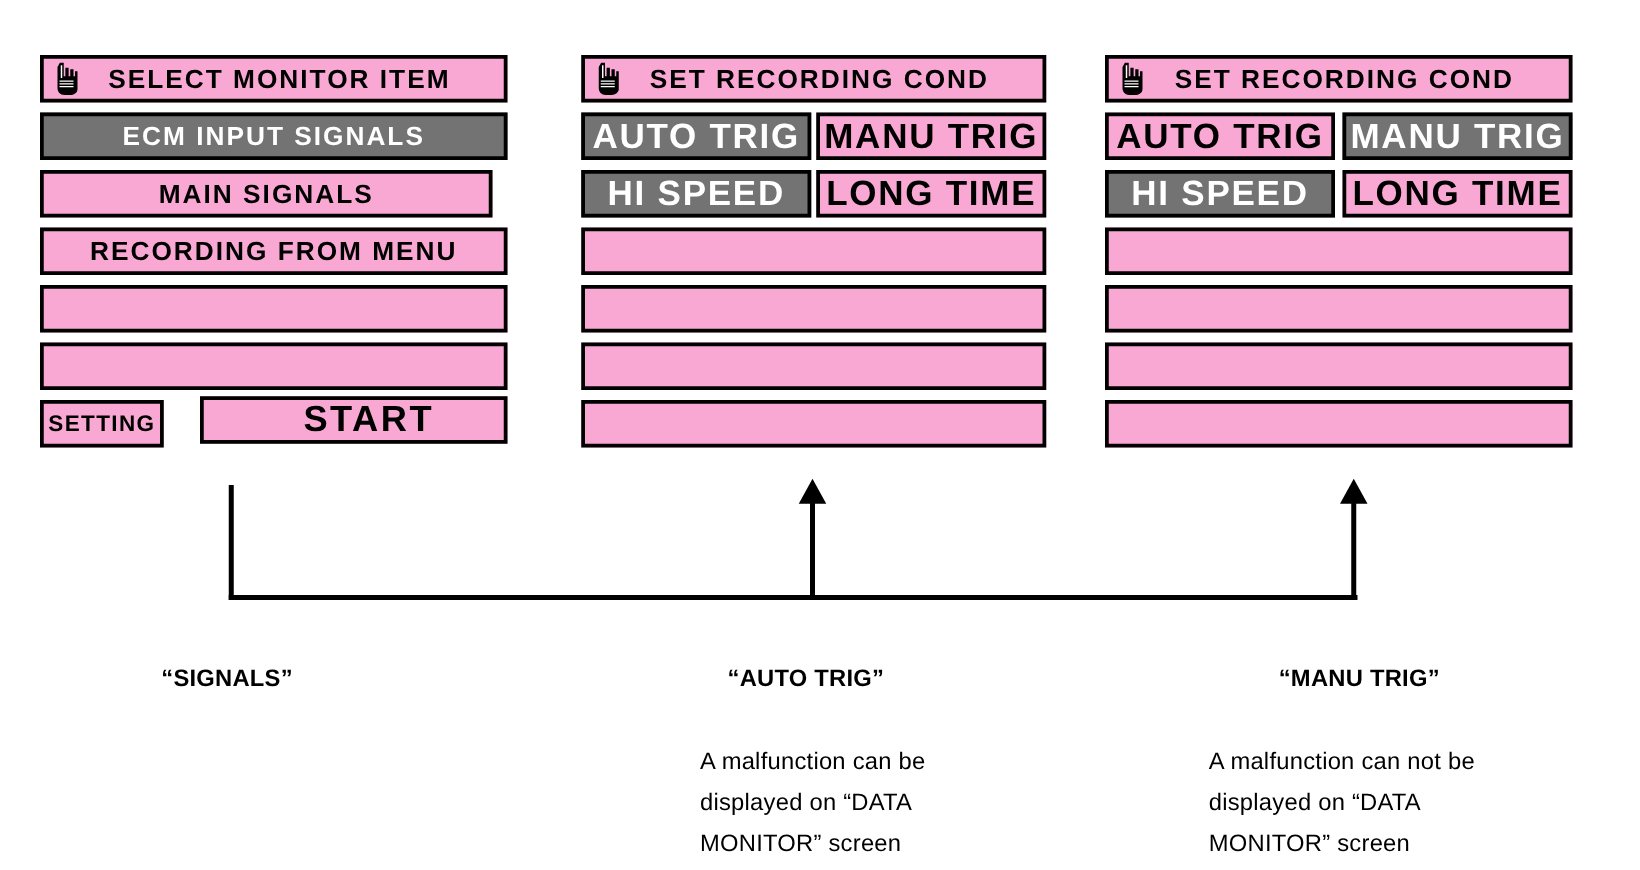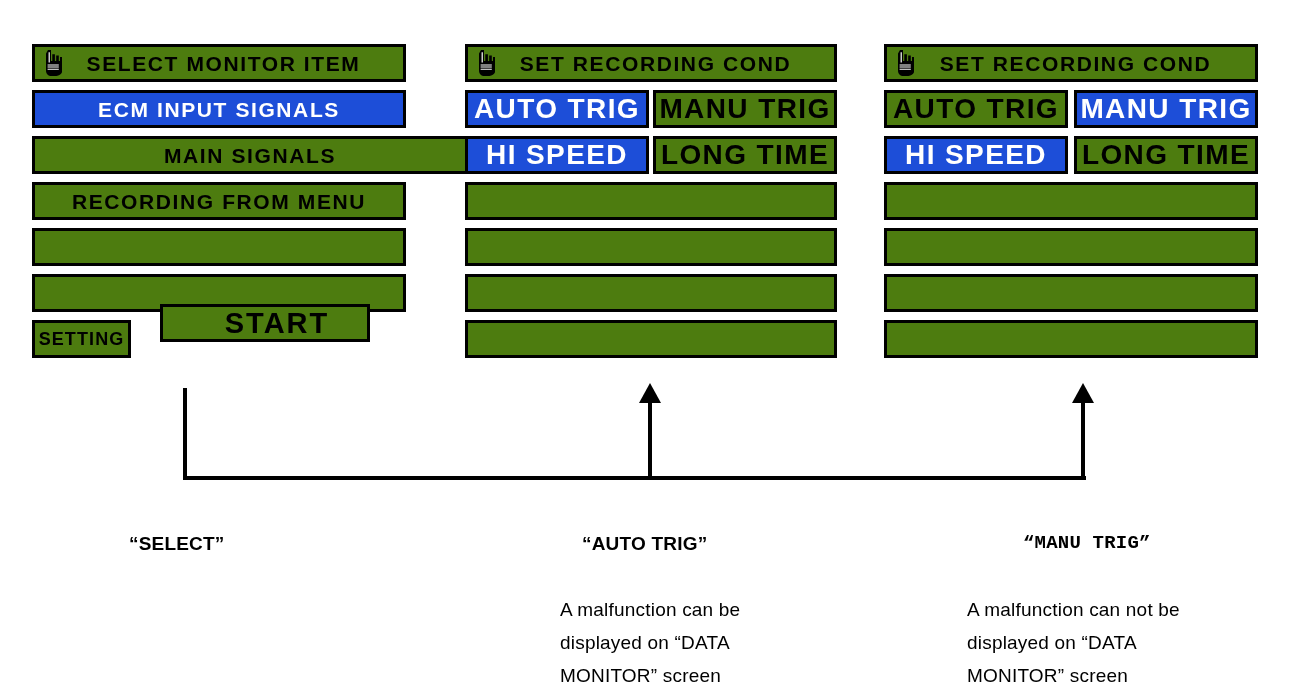--- a/index.html
+++ b/index.html
@@ -19,28 +19,28 @@
   }
 
   
   .panel {
     position: absolute;
   }
   .row {
     position: absolute;
     box-sizing: border-box;
     border: 3px solid #000000;
-    background: #4d7c0f;
+    background: #f9a8d4;
     display: flex;
     align-items: center;
     justify-content: center;
     overflow: hidden;
   }
   .row.selected {
-    background: #1d4ed8;
+    background: #737373;
     border-color: #000000;
     color: #ffffff;
   }
   .row .label {
     font-size: 21px;
     font-weight: 600;
     letter-spacing: 1.6px;
     white-space: nowrap;
     line-height: 1;
   }
@@ -104,21 +104,21 @@
     line-height: 33px;
     letter-spacing: 0.2px;
     color: #000000;
     white-space: pre-line;
   }
   .caption .head {
     display: block;
     font-weight: 600;
   }
   .caption .head.indent-1 { padding-left: 22px; }
-  .caption .head.indent-2 { padding-left: 56px; font-family: Liberation Mono, monospace; }
+  .caption .head.indent-2 { padding-left: 56px; }
   .caption .body { display: block; }
 </style>
 </head>
 <body>
 
 <div class="panel">
 
   <div class="row title" style="left:32px;  top:44px;  width:374px; height:38px;">
     <span class="hand-icon">
       <svg viewBox="0 0 20 26" width="20" height="26" aria-hidden="true">
@@ -126,41 +126,41 @@
         <path fill="#ffffff" d="M6.6 2.2h1.2v10.2H6.6zM5.6 14.4h11.2v1H5.6zM5.6 16.6h11.2v1H5.6zM5.6 18.8h11.2v1H5.6z"></path>
       </svg>
     </span>
     <span class="label">SELECT MONITOR ITEM</span>
   </div>
 
   <div class="row selected" style="left:32px;  top:90px;  width:374px; height:38px;">
     <span class="label">ECM INPUT SIGNALS</span>
   </div>
 
-  <div class="row" style="left:32px;  top:136px; width:436px; height:38px;">
+  <div class="row" style="left:32px;  top:136px; width:362px; height:38px;">
     <span class="label">MAIN SIGNALS</span>
   </div>
 
   <div class="row" style="left:32px;  top:182px; width:374px; height:38px;">
     <span class="label">RECORDING FROM MENU</span>
   </div>
 
   <div class="row" style="left:32px;  top:228px; width:374px; height:38px;">
     <span class="label"></span>
   </div>
 
   <div class="row" style="left:32px;  top:274px; width:374px; height:38px;">
     <span class="label"></span>
   </div>
 
   <div class="row setting" style="left:32px;  top:320px; width:99px; height:38px;">
     <span class="label">SETTING</span>
   </div>
 
-  <div class="row start" style="left:160px; top:304px; width:210px; height:38px;padding-left:24px;">
+  <div class="row start" style="left:160px; top:317px; width:246px; height:38px;padding-left:24px;">
     <span class="label">START</span>
   </div>
 </div>
 
 <div class="panel">
 
   <div class="row title" style="left:465px; top:44px;  width:372px; height:38px;">
     <span class="hand-icon">
       <svg viewBox="0 0 20 26" width="20" height="26" aria-hidden="true">
         <path fill="#000000" d="M6 0h3v11h1.3V4.2h2.6V11h1.3V5.4h2.6V11h1.2V7h2.6v12.4c0 3.6-2.4 6.6-6.2 6.6H9.6C6.2 26 4 23.6 4 20.4V3.6L6 0z"></path>
@@ -242,21 +242,21 @@
 
 <div class="line-h" style="left:183px; top:476px; width:903px; height:4px;"></div>
 
 <div class="line-v" style="left:648px; top:400px; width:4px; height:80px;"></div>
 <div class="arrowhead" style="left:639px; top:383px;"></div>
 
 <div class="line-v" style="left:1081px; top:400px; width:4px; height:80px;"></div>
 <div class="arrowhead" style="left:1072px; top:383px;"></div>
 
 <div class="caption" style="left:129px; top:494px; width:250px;">
-  <span class="head">“SELECT”</span>
+  <span class="head">“SIGNALS”</span>
 </div>
 
 <div class="caption" style="left:560px; top:494px; width:300px;">
   <span class="head indent-1">“AUTO  TRIG”</span>
   <span class="body">A malfunction can be
 displayed on “DATA
 MONITOR” screen
 automatically if detected.</span>
 </div>
 

